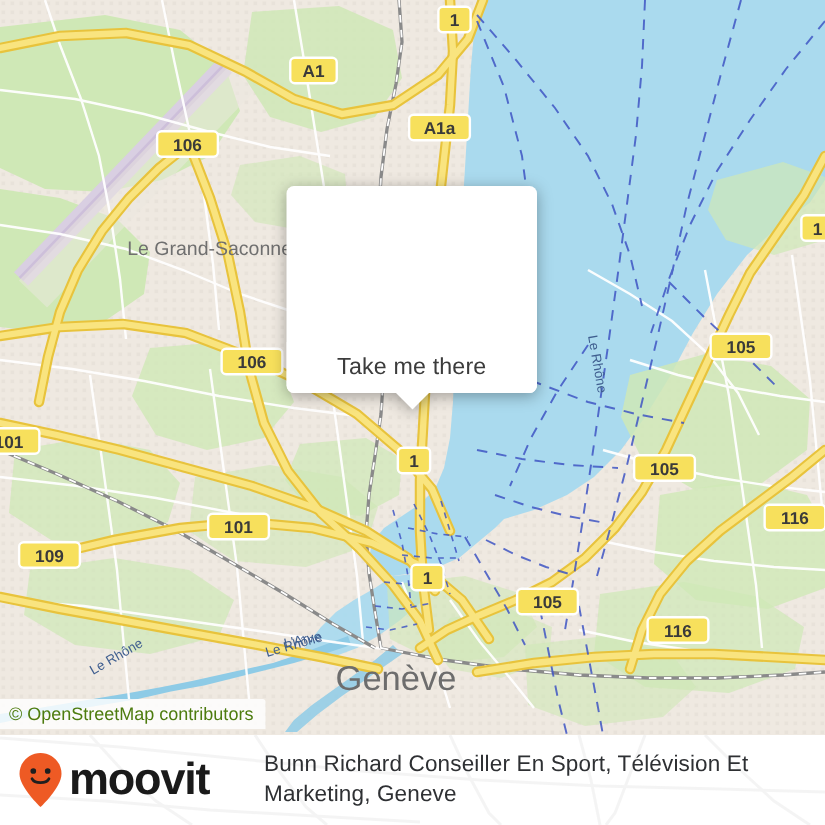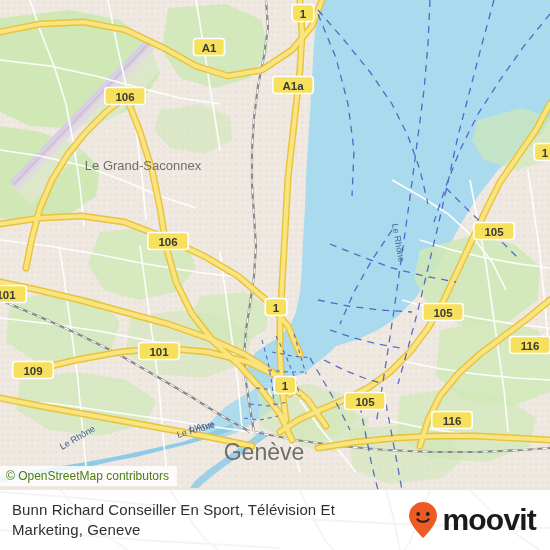--- a/index.html
+++ b/index.html
@@ -306,45 +306,59 @@
         <g>
           <rect x="-14.25" y="285.5" width="40.5" height="17" rx="3" fill="#f7e05c" stroke="#ffffff" stroke-width="1.6"></rect>
           <text x="6" y="298.6" text-anchor="middle" font-family="Liberation Sans, sans-serif" font-size="11.5" font-weight="bold" fill="#3a3a3a">101</text>
         </g>
         <g>
           <rect x="534.25" y="143.5" width="21.5" height="17" rx="3" fill="#f7e05c" stroke="#ffffff" stroke-width="1.6"></rect>
           <text x="545" y="156.6" text-anchor="middle" font-family="Liberation Sans, sans-serif" font-size="11.5" font-weight="bold" fill="#3a3a3a">1</text>
         </g>
       </svg>
 
+    <div id="callout">
+      <div id="callout-body">
+        <div id="callout-head">
+          <svg width="52" height="62" viewBox="0 0 52 62">
+            <path d="M26,4 C14.4,4 5,13.4 5,25 C5,36.5 17,50 26,58 C35,50 47,36.5 47,25 C47,13.4 37.6,4 26,4 Z" fill="none" stroke="#ffffff" stroke-width="2.6" stroke-linejoin="round"></path>
+            <circle cx="26" cy="24" r="8.2" fill="#ffffff"></circle>
+          </svg>
+        </div>
+        <div id="callout-foot">
+          <span id="callout-label">Take me there</span>
+        </div>
+      </div>
+      <div id="callout-tail"></div>
+    </div>
 
     <div id="osm-attrib">
       <span>© OpenStreetMap contributors</span>
     </div>
   </div>
 
   <div id="footer">
     <svg id="footer-watermark" viewBox="0 0 550 550">
       <g stroke="#9a9a9a" stroke-width="2" fill="none">
         <path d="M0,492 L80,498 L160,506 L240,514 L320,520 L400,524 L480,526 L550,528"></path>
         <path d="M60,490 L80,512 L104,534 L128,550"></path>
         <path d="M170,490 L186,514 L204,538 L218,550"></path>
         <path d="M300,490 L312,516 L326,542 L334,550"></path>
         <path d="M430,490 L420,516 L410,542 L404,550"></path>
         <path d="M470,490 L492,512 L516,534 L540,550"></path>
         <path d="M0,530 L70,534 L140,540 L210,544 L280,548"></path>
         <path d="M386,490 L394,520 L400,550"></path>
       </g>
     </svg>
 
-    <div id="place-name">Bunn Richard Conseiller En Sport, Télévision Et Marketing, Geneve</div>
-
     <div id="brand">
       <svg width="30" height="38" viewBox="0 0 30 38">
         <path d="M15,1 C7.3,1 1,7.2 1,14.8 C1,24 15,37 15,37 C15,37 29,24 29,14.8 C29,7.2 22.7,1 15,1 Z" fill="#ee5a24"></path>
         <circle cx="10.2" cy="13" r="1.9" fill="#1f1f1f"></circle>
         <circle cx="19.8" cy="13" r="1.9" fill="#1f1f1f"></circle>
         <path d="M9.4,18.2 C11.2,21.6 18.8,21.6 20.6,18.2" fill="none" stroke="#1f1f1f" stroke-width="1.9" stroke-linecap="round"></path>
       </svg>
       <span id="brand-word">moovit</span>
     </div>
+
+    <div id="place-name">Bunn Richard Conseiller En Sport, Télévision Et Marketing, Geneve</div>
   </div>
 </div>
 
 </body></html>

